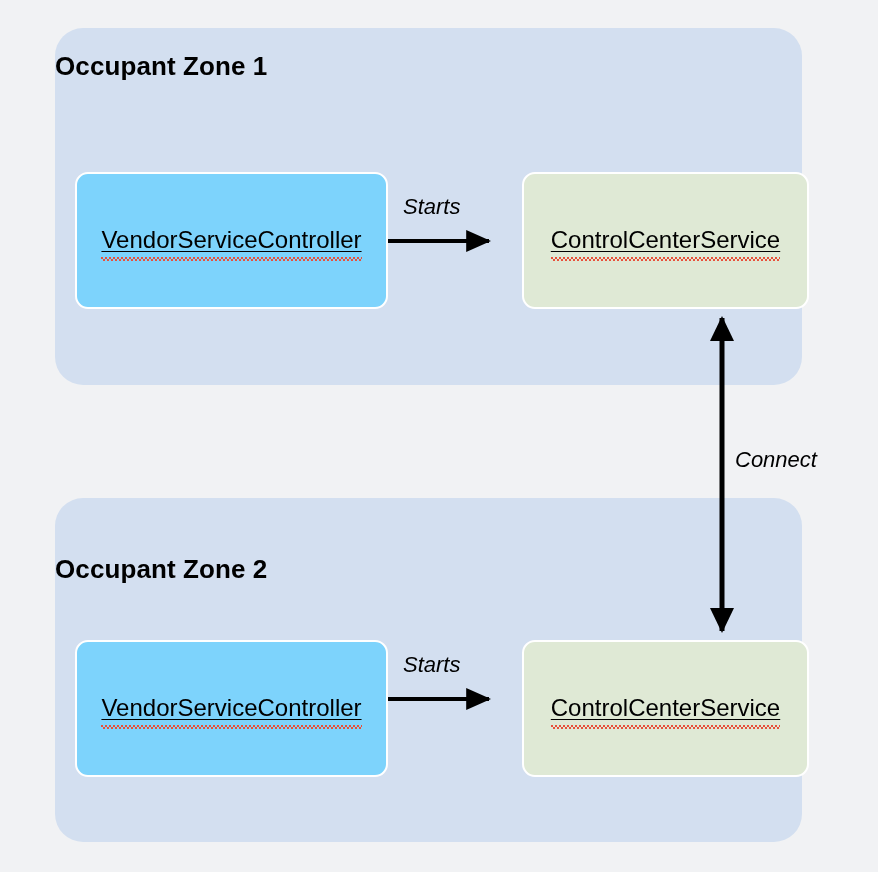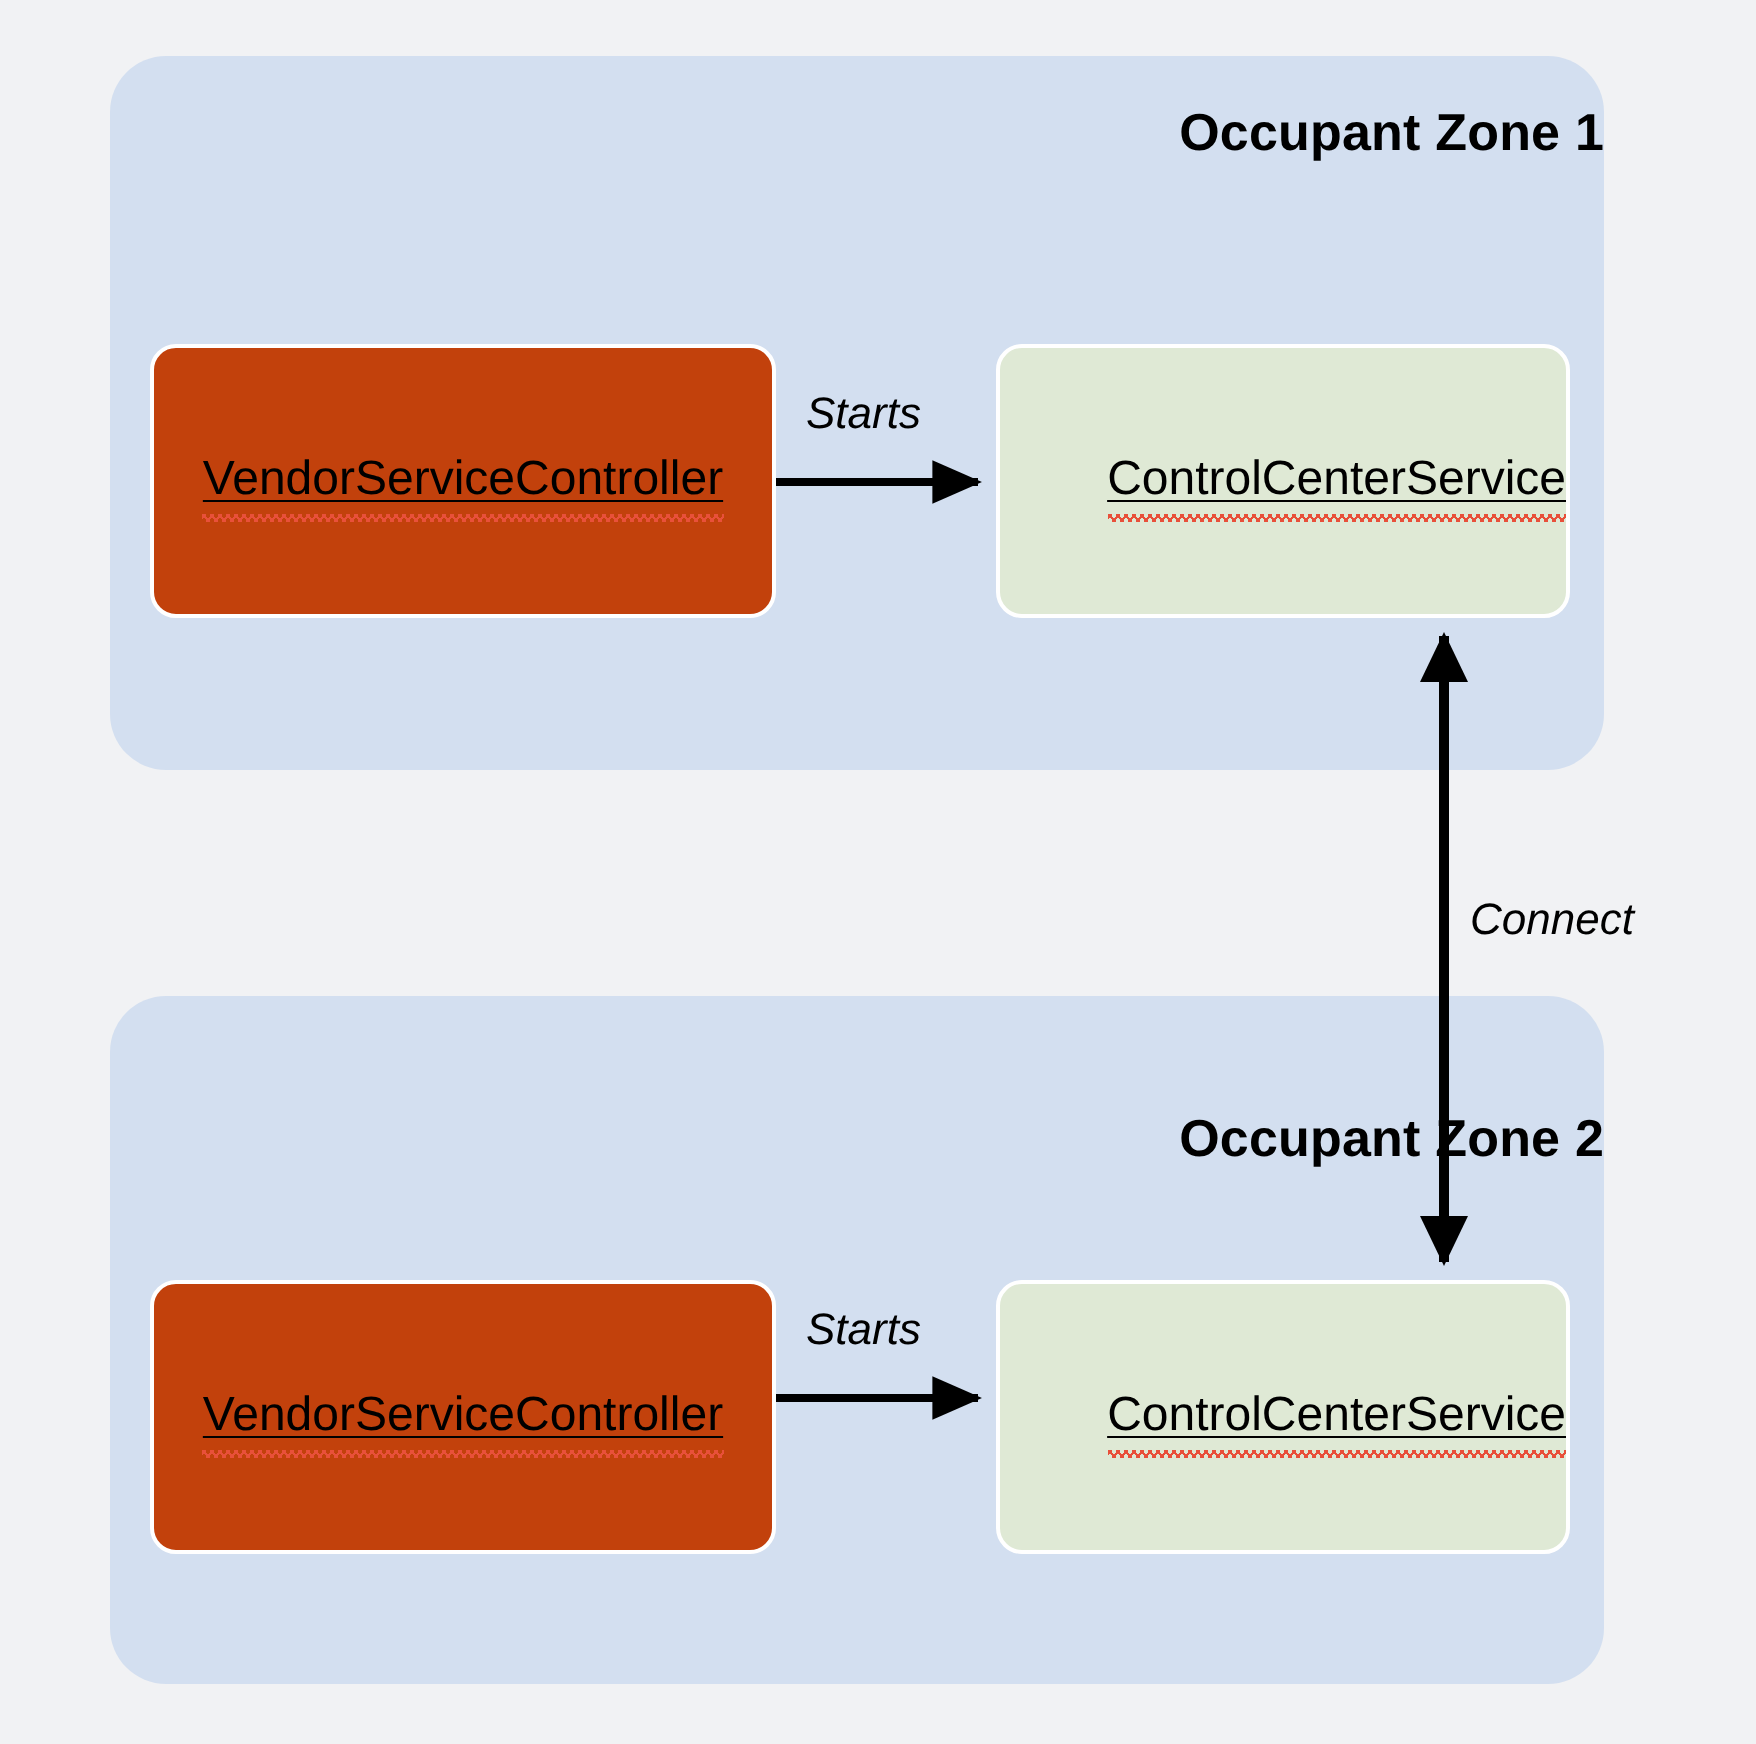--- a/index.html
+++ b/index.html
@@ -27,49 +27,48 @@
     border-radius: 28px;
     box-sizing: border-box;
   }
   #zone-1 { left: 55px; top: 28px;  width: 747px; height: 357px; }
   #zone-2 { left: 55px; top: 498px; width: 747px; height: 344px; }
 
   .zone-title {
     position: absolute;
     left: 0;
     width: 100%;
-    text-align: right;
+    text-align: left;
     font-size: 26px;
     font-weight: bold;
     color: #000000;
     letter-spacing: 0.1px;
     white-space: nowrap;
   }
 
   
   .node {
     position: absolute;
     box-sizing: border-box;
     border: 2px solid #ffffff;
     border-radius: 13px;
     display: flex;
     align-items: center;
     justify-content: center;
     height: 137px;
   }
   .node.vendor {
-    background: #c2410c;
+    background: #7dd3fc;
     left: 75px;
     width: 313px;
   }
   .node.control {
     background: #dfe9d5;
-    left: 498px;
+    left: 522px;
     width: 287px;
-    justify-content: flex-end;
   }
   .row-1 { top: 172px; }
   .row-2 { top: 640px; }
 
   .node-label {
     position: relative;
     font-size: 24px;
     color: #000000;
     line-height: 1.1;
     white-space: nowrap;

